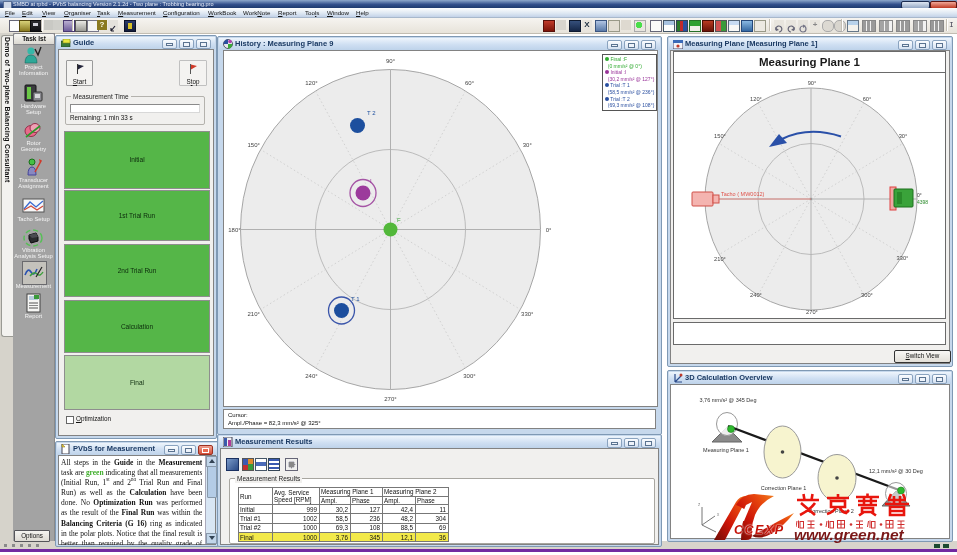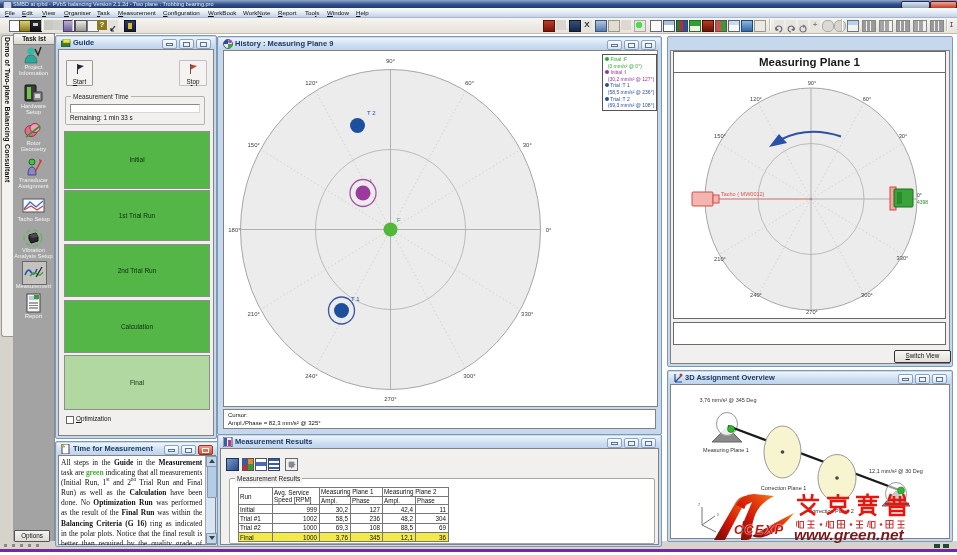--- a/index.html
+++ b/index.html
@@ -238,21 +238,21 @@
 <style>
 .jline{height:10.1px;overflow:hidden;text-align:justify;font-family:"Liberation Serif",serif;font-size:8.3px;line-height:10.1px;color:#111;}
 .jline::after{content:"";display:inline-block;width:100%;height:0;}
 .jline sup{font-size:5.5px;vertical-align:super;line-height:0;}
 </style>
 <div class="ptitle">
       <svg style="position:absolute;left:4px;top:1px;" width="9" height="10">
         <path d="M1 0 H8 V10 H1 Z" fill="#fefefe" stroke="#445"></path>
         <path d="M1 0 L4 3 H1 Z" fill="#e8d040" stroke="#887010" stroke-width="0.5"></path>
       </svg>
-      <span class="ptxt">Time for Measurement</span>
+      <span class="ptxt">PVbS for Measurement</span>
 <div class="wbts">
         <div class="wb mn">
           <i></i>
         </div>
         <div class="wb">
           <i></i>
         </div>
         <div class="wb cl">
           <i></i>
         </div>
@@ -431,20 +431,39 @@
             <td style="border:1px solid #777;text-align:right;padding:0 2px;">3,76</td>
             <td style="border:1px solid #777;text-align:right;padding:0 2px;">345</td>
             <td style="border:1px solid #777;text-align:right;padding:0 2px;">12,1</td>
             <td style="border:1px solid #777;text-align:right;padding:0 2px;">36</td>
           </tr>
 </tbody>
       </table>
 </div>
 </div>
 <div class="panel" style="left:667px;top:36px;width:284px;height:329px;">
+<div class="ptitle">
+      <svg style="position:absolute;left:4px;top:2px;" width="10" height="9">
+        <rect x="0" y="0" width="10" height="9" fill="#f4f4f8" stroke="#446"></rect>
+        <rect x="0" y="0" width="10" height="3" fill="#3a6ab8"></rect>
+        <circle cx="5" cy="6" r="1.6" fill="#c0392a"></circle>
+      </svg>
+      <span class="ptxt">Measuring Plane [Measuring Plane 1]</span>
+<div class="wbts">
+        <div class="wb mn">
+          <i></i>
+        </div>
+        <div class="wb">
+          <i></i>
+        </div>
+        <div class="wb">
+          <i></i>
+        </div>
+      </div>
+    </div>
 <div class="pclient" style="left:2px;top:13px;right:2px;bottom:2px;"></div>
 <div class="p" style="left:5px;top:14px;width:273px;height:22px;background:#fff;border:1px solid #6a6a6a;box-sizing:border-box;text-align:center;font-size:11.5px;font-weight:bold;color:#1a1a1a;line-height:21px;">Measuring Plane 1</div>
 <div class="p" style="left:5px;top:35px;width:273px;height:247px;background:#fff;border:1px solid #6a6a6a;box-sizing:border-box;">
 <svg width="271" height="245">
 <ellipse cx="137" cy="126" rx="106" ry="111" fill="#ececec" stroke="#a6a6a6"></ellipse>
 <ellipse cx="137" cy="126" rx="53" ry="55.5" fill="none" stroke="#bbb"></ellipse>
 <line x1="31" y1="126" x2="243" y2="126" stroke="#b0b0b0"></line>
 <line x1="137" y1="15" x2="137" y2="237" stroke="#b0b0b0"></line>
 <g stroke="#c9c9c9" stroke-width="0.8" stroke-dasharray="1.5 2.5">
 <line x1="137" y1="126" x2="228.8" y2="70.5"></line>
@@ -484,21 +503,21 @@
 </div>
 <div class="p" style="left:5px;top:285px;width:273px;height:23px;background:#fff;border:1px solid #6a6a6a;box-sizing:border-box;"></div>
 <div class="p" style="left:226px;top:313px;width:55px;height:11px;background:linear-gradient(#f8f7f5,#e2dfd8);border:1px solid #333;border-radius:2px;text-align:center;font-size:6.3px;line-height:10px;color:#111;"><u>S</u>witch View</div>
 </div>
 <div class="panel" style="left:667px;top:370px;width:284px;height:170px;">
 <div class="ptitle">
       <svg style="position:absolute;left:4px;top:1px;" width="10" height="10">
         <path d="M2 9 L2 1 M2 9 L9 9 M2 9 L8 3" stroke="#2a4a8a" stroke-width="1.2" fill="none"></path>
         <circle cx="8" cy="2" r="1.5" fill="#c03a2a"></circle>
       </svg>
-      <span class="ptxt">3D Assignment Overview</span>
+      <span class="ptxt">3D Calculation Overview</span>
 <div class="wbts">
         <div class="wb mn">
           <i></i>
         </div>
         <div class="wb">
           <i></i>
         </div>
         <div class="wb">
           <i></i>
         </div>

